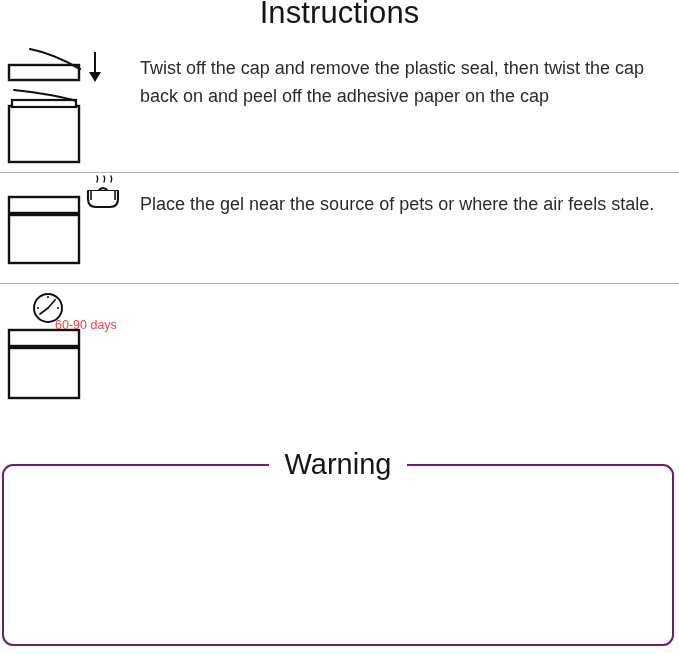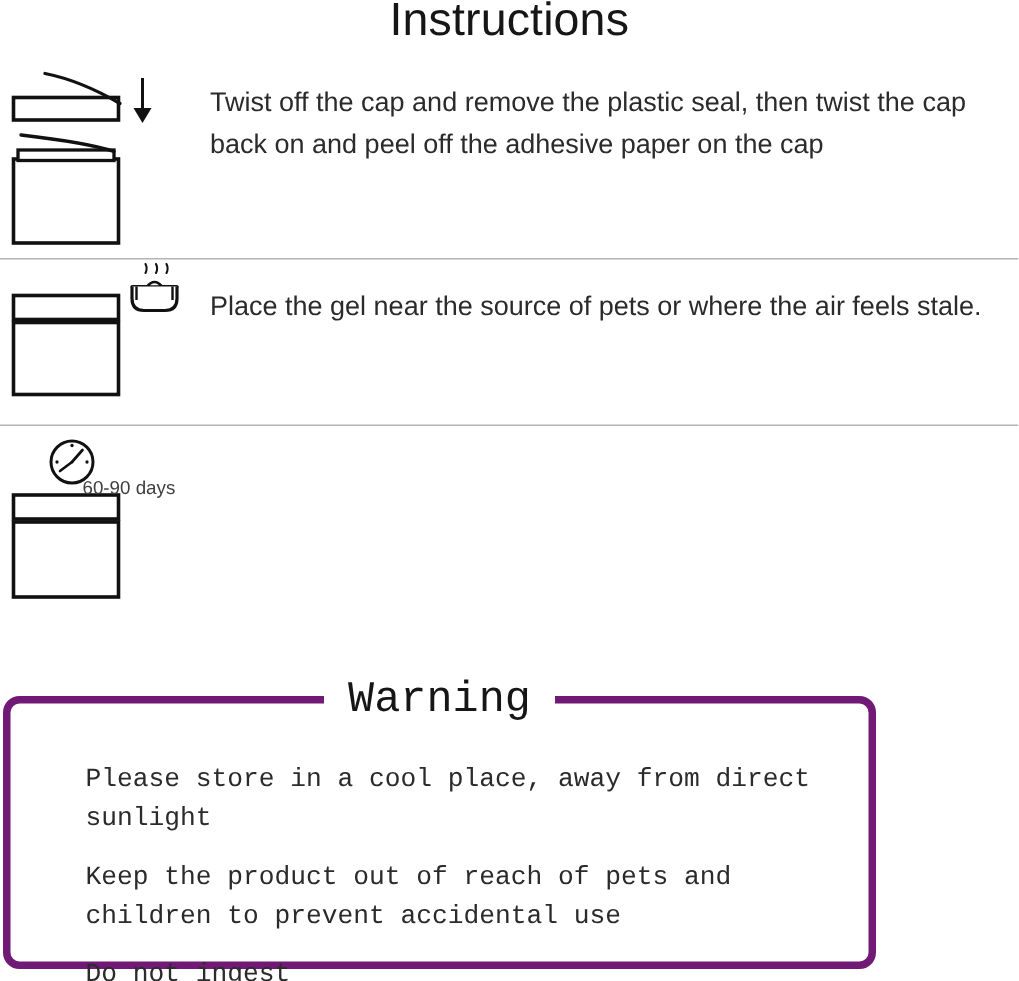--- a/index.html
+++ b/index.html
@@ -68,27 +68,26 @@
   #step-2 { height: 110px; }
   #step-2 .step-text { padding-top: 17px; }
   #step-3 { height: 130px; }
   #step-3 .step-text { padding-top: 11px; }
 
   
   .warning-box {
     position: absolute;
     left: 2px;
     top: 464px;
-    width: 582px;
+    width: 672px;
     height: 182px;
     box-sizing: border-box;
-    border: 5px solid #701a75;
+    border: 2px solid #701a75;
     border-radius: 11px;
     padding: 0;
-    font-family: Liberation Mono, monospace;
   }
   .warning-legend {
     position: absolute;
     top: -22px;
     left: 0;
     width: 100%;
     text-align: center;
     pointer-events: none;
   }
   .warning-legend span {
@@ -111,21 +110,21 @@
     color: #2b2b2b;
     margin-bottom: 13px;
   }
 
   
   .icon-svg { display: block; }
   .days-label {
     position: absolute;
     font-size: 12.5px;
     line-height: 14px;
-    color: #404040;
+    color: #ef4444;
     white-space: nowrap;
   }
 </style>
 </head>
 <body>
 
 <h1 class="page-title">Instructions</h1>
 
 <div class="steps">
 
@@ -201,18 +200,13 @@
       <span class="days-label" style="left:55px; top:34px;">60-90 days</span>
     </div>
   </div>
 
 </div>
 
 <div class="warning-box">
   <div class="warning-legend">
     <span>Warning</span>
   </div>
-  <ul class="warning-list">
-    <li>Please store in a cool place, away from direct sunlight</li>
-    <li>Keep the product out of reach of pets and children to prevent accidental use</li>
-    <li>Do not ingest</li>
-  </ul>
 </div>
 
 </body></html>

